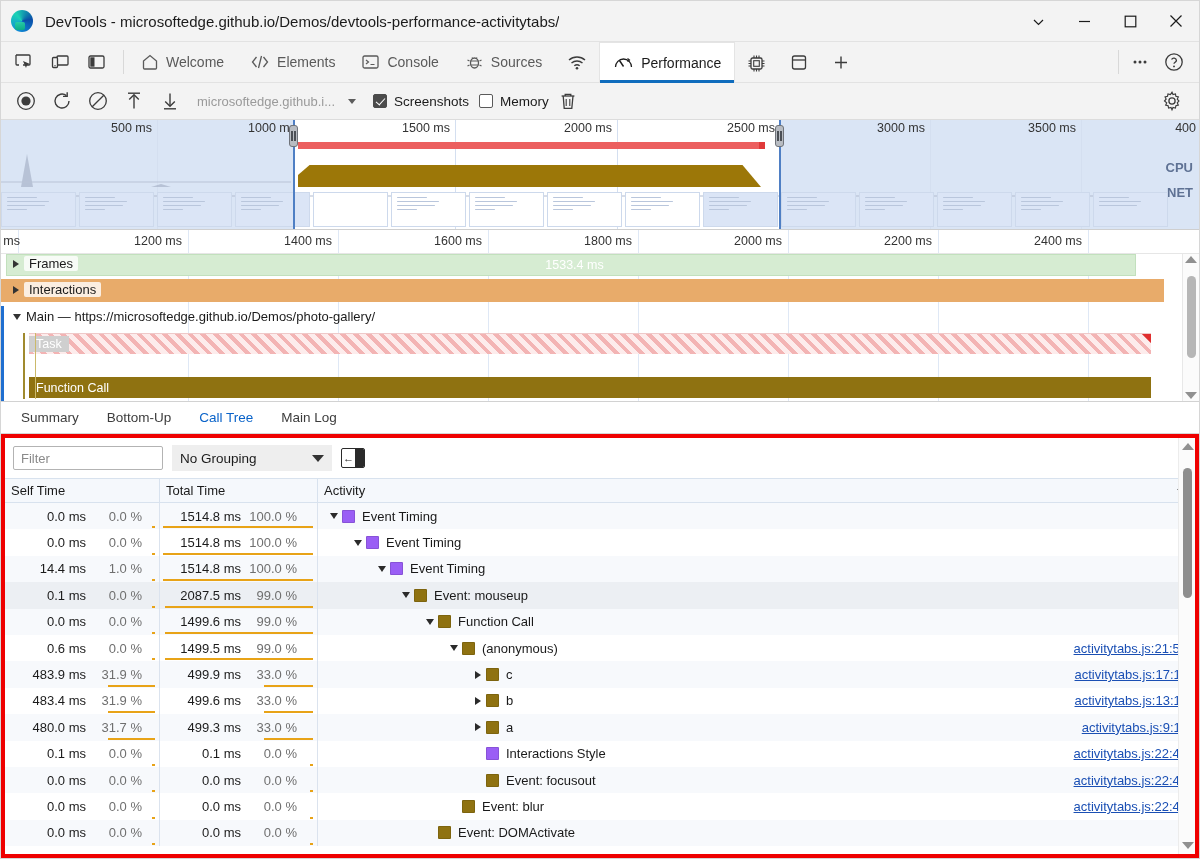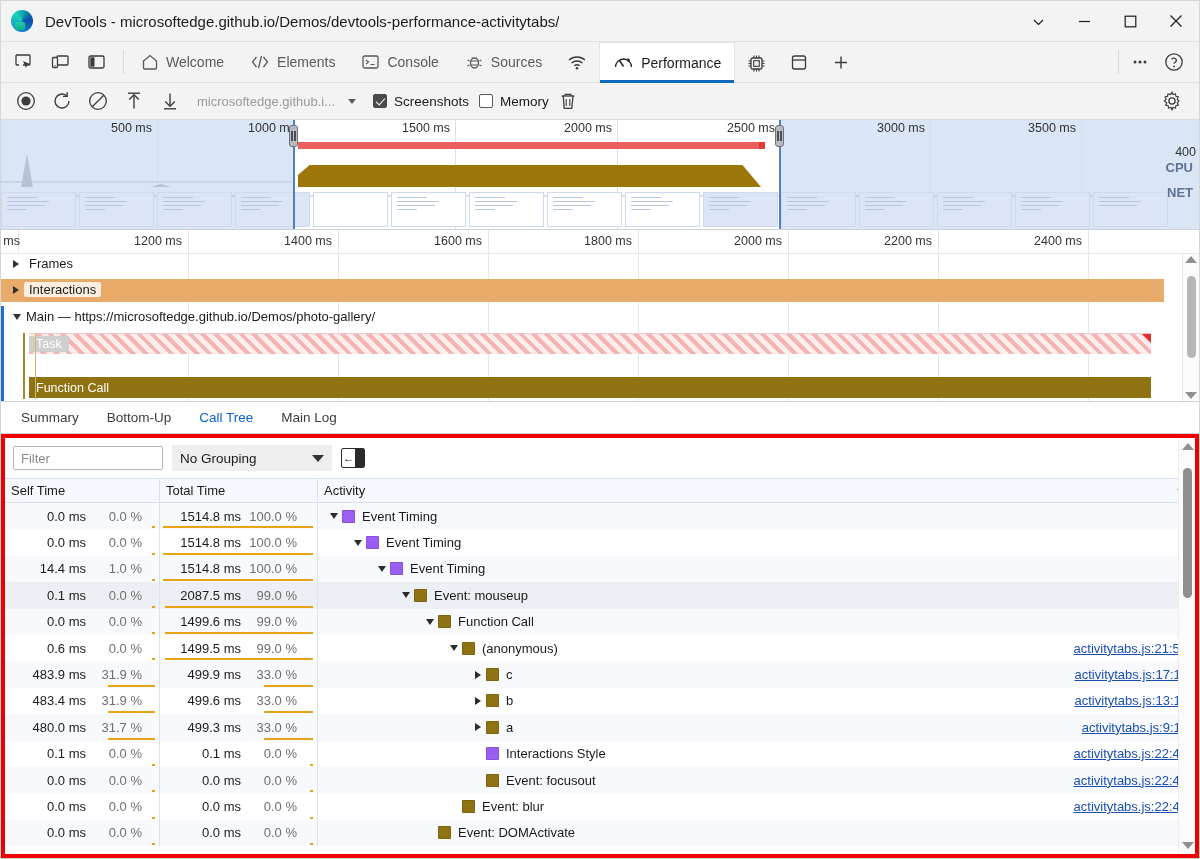--- a/index.html
+++ b/index.html
@@ -396,21 +396,21 @@
     <div class="ov-gridline" style="left:1080px;"></div>
 
     <div class="ov-ruler">
       <div class="ov-tick" style="left:156px;">500 ms</div>
       <div class="ov-tick" style="left:300px;">1000 ms</div>
       <div class="ov-tick" style="left:454px;">1500 ms</div>
       <div class="ov-tick" style="left:616px;">2000 ms</div>
       <div class="ov-tick" style="left:779px;">2500 ms</div>
       <div class="ov-tick" style="left:929px;">3000 ms</div>
       <div class="ov-tick" style="left:1080px;">3500 ms</div>
-      <div class="ov-tick" style="left:1200px;margin-top:24px;">400</div>
+      <div class="ov-tick" style="left:1200px;">400</div>
     </div>
 
     <div class="cpu-band" style="left:297px;top:45px;width:463px;height:22px;
                 clip-path:polygon(0% 45%, 2.5% 0%, 96% 0%, 100% 100%, 0% 100%);"></div>
     <div class="red-bar" style="left:297px;top:22px;width:467px;"></div>
 
     <svg class="ov-cpu" viewBox="0 0 1200 45" preserveAspectRatio="none">
       <path d="M0 45 L20 45 L26 12 L32 45 L150 45 L160 42 L170 45 L290 45 Z" fill="#9aa6bb" opacity=".55"></path>
       <path d="M0 40 L290 40" stroke="#b9c3d6" stroke-width="1" fill="none"></path>
     </svg>
@@ -541,20 +541,26 @@
 
     <div class="fc-body">
       <div class="fc-grid" style="left:187px;"></div>
       <div class="fc-grid" style="left:337px;"></div>
       <div class="fc-grid" style="left:487px;"></div>
       <div class="fc-grid" style="left:637px;"></div>
       <div class="fc-grid" style="left:787px;"></div>
       <div class="fc-grid" style="left:937px;"></div>
       <div class="fc-grid" style="left:1087px;"></div>
 
+      <div class="fc-row" style="top:0;height:22px;">
+        <div class="fc-bar" style="left:5px;width:1130px;background:#d6ecd2;border:1px solid #c2e0bd;
+                    justify-content:center;color:#ffffff;">
+            <span class="fc-label">1533.4 ms</span>
+          </div>
+      </div>
       <div class="grp-title" style="top:2px;left:6px;">
         <span class="tri"></span>
         <span class="chip">Frames</span>
       </div>
 
       <div class="fc-row" style="top:25px;height:23px;">
         <div class="fc-bar" style="left:0;width:1163px;background:#e8ab6a;"></div>
       </div>
       <div class="grp-title" style="top:28px;left:6px;">
         <span class="tri"></span>

